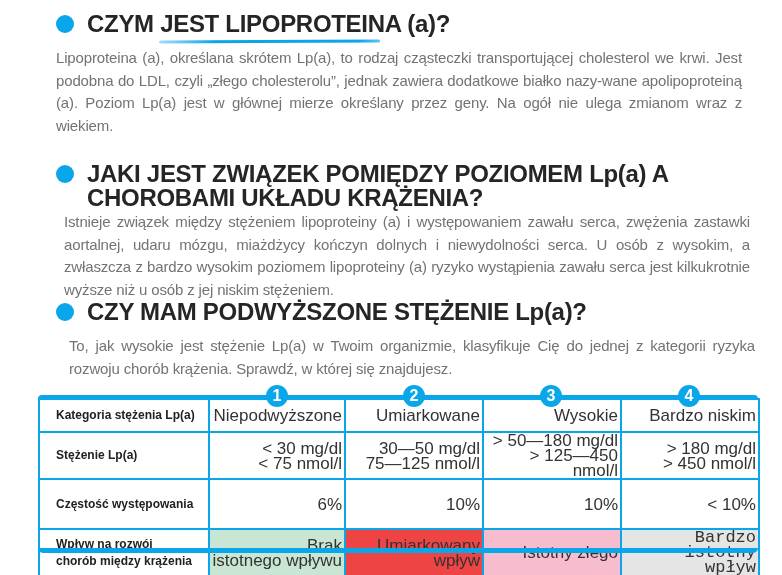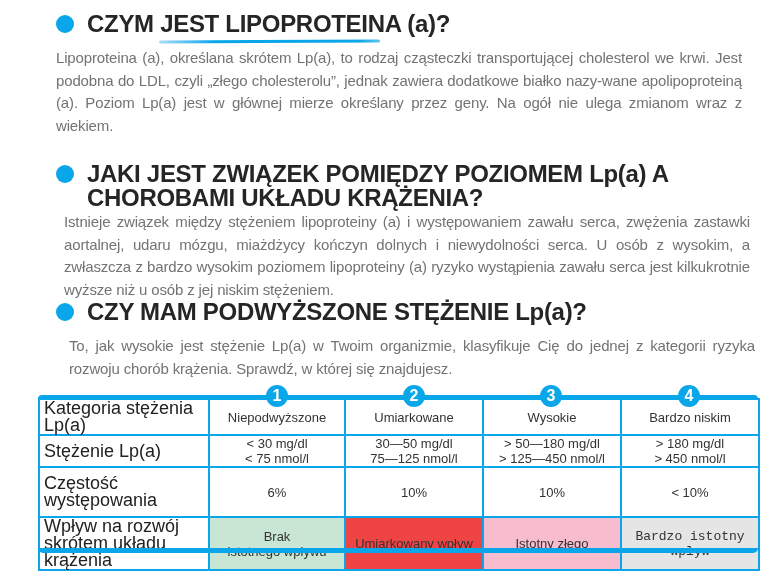--- a/index.html
+++ b/index.html
@@ -12,22 +12,22 @@
                background:linear-gradient(90deg,#a8ddf6 0%,#0aa6ea 25%,#0aa6ea 90%,#5cc4f1 100%);
                border-radius:2px; transform:skewY(-0.3deg); }
   .para { position:absolute; left:56px; width:686px; font-size:15px; line-height:22.5px; color:#737373;
           text-align:justify; letter-spacing:-0.15px; }
 
   
   .tbl { position:absolute; left:38px; top:395px; width:720px; }
   .topbar { position:absolute; left:0; top:0; width:720px; height:4px; background:#0aa6ea; border-radius:8px 8px 0 0; }
   .botbar { position:absolute; left:0; top:153px; width:720px; height:5px; background:#0aa6ea; border-radius:0 0 6px 6px; }
   .grid { position:absolute; left:0; top:3px; width:720px; border-collapse:collapse; table-layout:fixed; }
-  .grid td { border:2px solid #0aa6ea; text-align:center; vertical-align:middle; font-size:13px; line-height:15px; color:#333; padding:0 2px; }
-  .grid td.lbl { text-align:left; font-weight:normal; font-size:18px; line-height:17px; color:#222; padding-left:4px; }
+  .grid td { border:2px solid #0aa6ea; text-align:right; vertical-align:middle; font-size:17px; line-height:15px; color:#333; padding:0 2px; }
+  .grid td.lbl { text-align:left; font-weight:bold; font-size:12px; line-height:17px; color:#222; padding-left:16px; }
   .badge { position:absolute; top:-10px; width:22px; height:22px; border-radius:50%; background:#0aa6ea;
            color:#fff; font-weight:bold; font-size:16px; line-height:22px; text-align:center; }
   .c-green { background:#c8e6d3;margin-top:16px; }
   .c-yellow { background:#ef4444; }
   .c-pink { background:#f7bccd; }
   .c-red { background:#e5e5e5;font-family:Liberation Mono, monospace; }
 </style>
 </head>
 <body>
 
@@ -90,21 +90,21 @@
     <tr style="height:50px;">
       <td class="lbl">Częstość występowania</td>
       <td>6%</td>
       <td>10%</td>
       <td>10%</td>
       <td>&lt; 10%</td>
     </tr>
     <tr style="height:38px;">
       <td class="lbl">
             <div>Wpływ na rozwój</div>
-            <div>skrótem układu krążenia</div>
+            <div>chorób między krążenia</div>
           </td>
       <td class="c-green">
             <div>Brak</div>
             <div>istotnego wpływu</div>
           </td>
       <td class="c-yellow">Umiarkowany wpływ</td>
       <td class="c-pink">Istotny złego</td>
       <td class="c-red">Bardzo istotny wpływ</td>
     </tr>
   </tbody>

